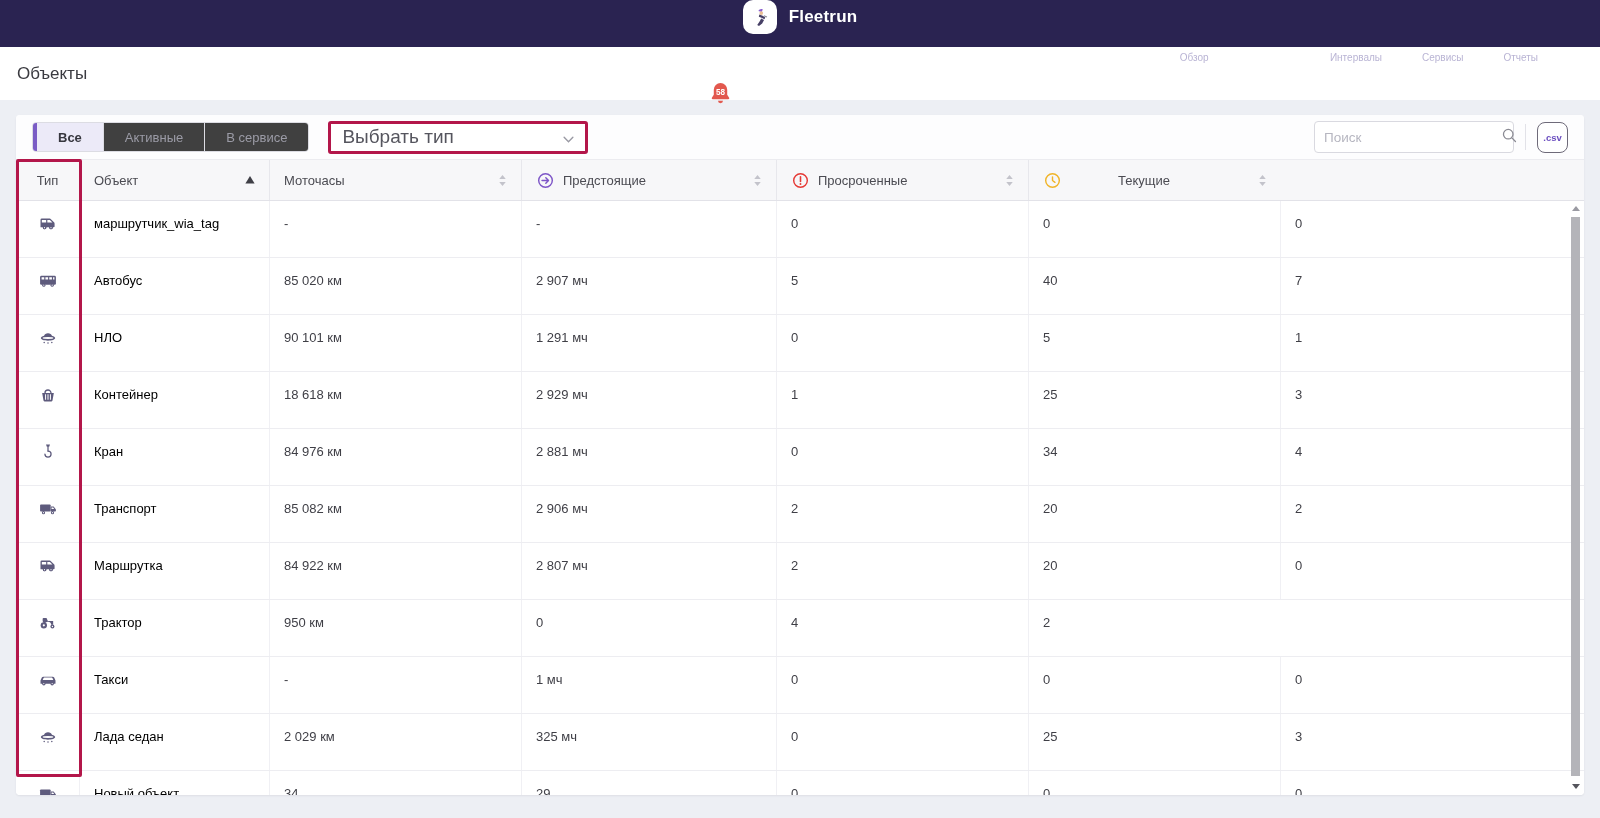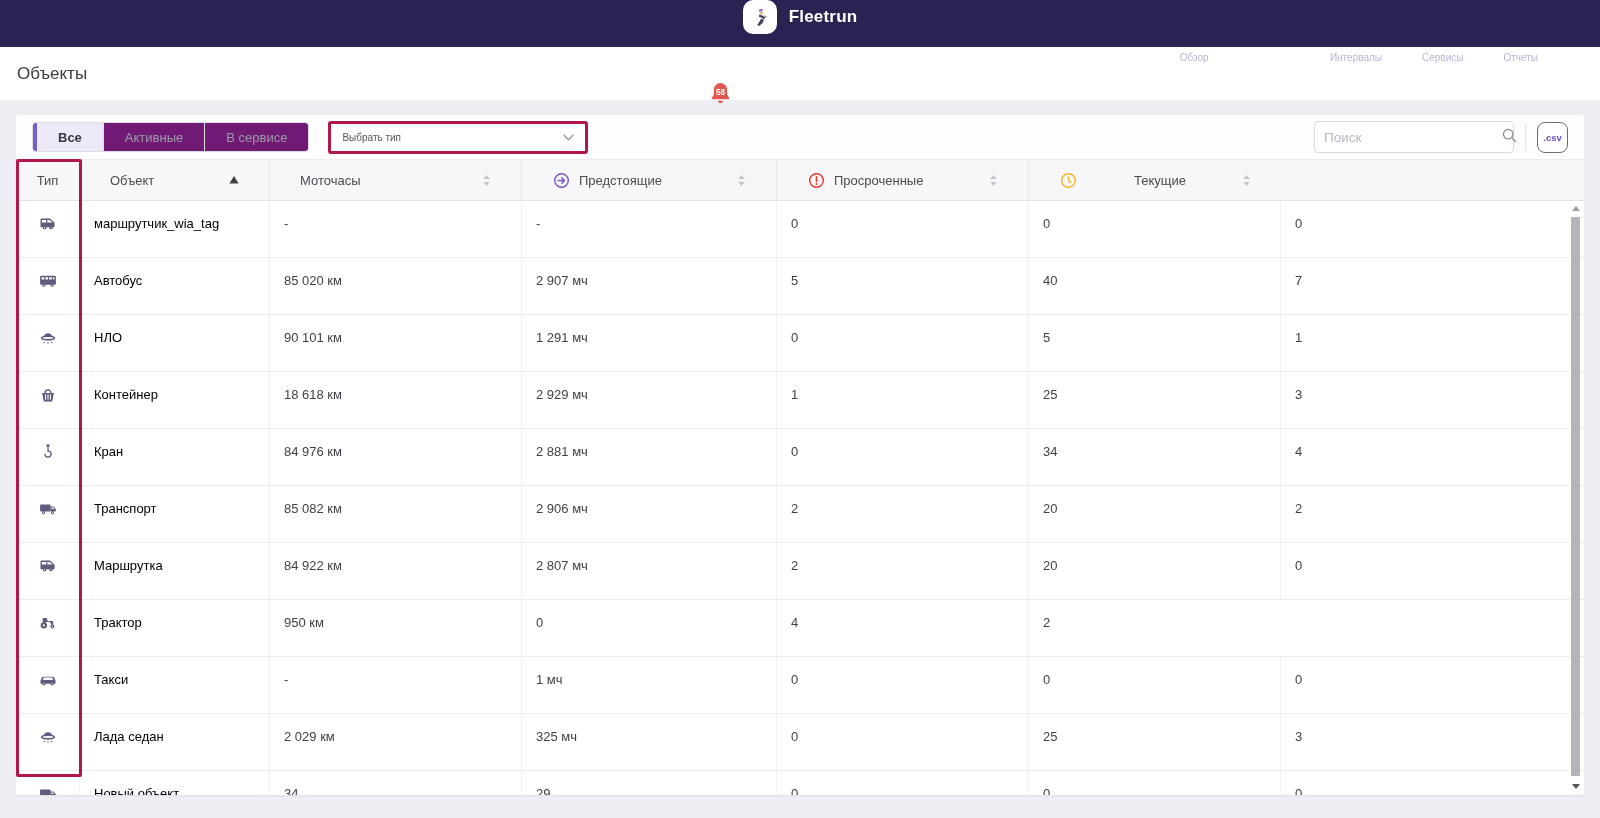--- a/index.html
+++ b/index.html
@@ -27,43 +27,43 @@
   
   .card { position:relative; margin:15px 16px 0; width:1568px; height:680px; background:#fff;
     border-radius:4px; box-shadow:0 1px 2px rgba(40,40,70,.08); overflow:hidden; }
 
   
   .toolbar { height:44px; display:flex; align-items:center; padding:0 16px; background:#fdfdfe; }
   .segmented { display:flex; align-items:stretch; height:30px; border:1px solid #dcdce3;
     border-radius:4px; overflow:hidden; background:#fff; }
   .seg-accent { width:4px; background:#7a5cc5; }
   .segment { padding:0 21px; display:flex; align-items:center; font-size:13px;
-    color:#9b9ba6; cursor:pointer; border-left:1px solid #dcdce3; background:#701a75; white-space:nowrap; }
+    color:#9b9ba6; cursor:pointer; border-left:1px solid #dcdce3; background:#404040; white-space:nowrap; }
   .segment:first-of-type { border-left:none; }
   .segment.active { background:#eceaf8; color:#36363e; font-weight:700;text-align:right; }
   .type-select { margin-left:19px; width:260px; height:33px; border:3px solid #b3164a;
-    border-radius:3px; display:flex; align-items:center; padding:0 11px; font-size:10px;
+    border-radius:3px; display:flex; align-items:center; padding:0 11px; font-size:19px;
     color:#55555e; background:#fff; cursor:pointer; }
   .type-select .chev { margin-left:auto; }
   .tb-spacer { flex:1; }
   .search-box { width:200px; height:31px; border:1px solid #d9d9e0; border-radius:4px;
     display:flex; align-items:center; padding:15px 9px; background:#fff; }
   .search-box input { flex:1; border:none; outline:none; font:13.5px "Liberation Sans",sans-serif;
     color:#44444c; background:transparent; }
   .search-box input::placeholder { color:#b6b6c0; }
   .tb-divider { width:1px; height:26px; background:#e2e2e8; margin:0 11px; }
   .csv-btn { width:31px; height:31px; border:1px solid #6e6a79; border-radius:8px;
     display:flex; align-items:center; justify-content:center; background:#fff;
     color:#6c4fc0; font-size:9.5px; font-weight:700; cursor:pointer; }
 
   
   .grid-row { display:grid; grid-template-columns:64px 190px 252px 255px 252px 252px 1fr; }
   .thead { height:42px; background:#f7f7f9; border-top:1px solid #ececf0;
     border-bottom:1px solid #e2e2e8; }
-  .th { display:flex; align-items:center; padding:0 30px; font-size:13px; color:#4b4b52;
+  .th { display:flex; align-items:center; padding:0 14px; font-size:13px; color:#4b4b52;
     border-right:1px solid #e7e7ec; cursor:pointer; overflow:hidden; white-space:nowrap; }
   .th:last-child { border-right:none;gap:48px; }
   .th.center { justify-content:center; padding:0; }
   .th .col-ico { margin-right:8px; display:flex; }
   .th .sort { margin-left:auto; display:flex; flex-direction:column; line-height:0; padding-left:6px; }
   .tbody { position:relative; height:594px; overflow:hidden; }
   .trow { height:57px; border-bottom:1px solid #ededf1; background:#fff; cursor:pointer; }
   .td { padding:15px 14px 0; font-size:13px; color:#3f3f46; border-right:1px solid #f0f0f4;
     overflow:hidden; white-space:nowrap; }
   .td:last-child { border-right:none; }

